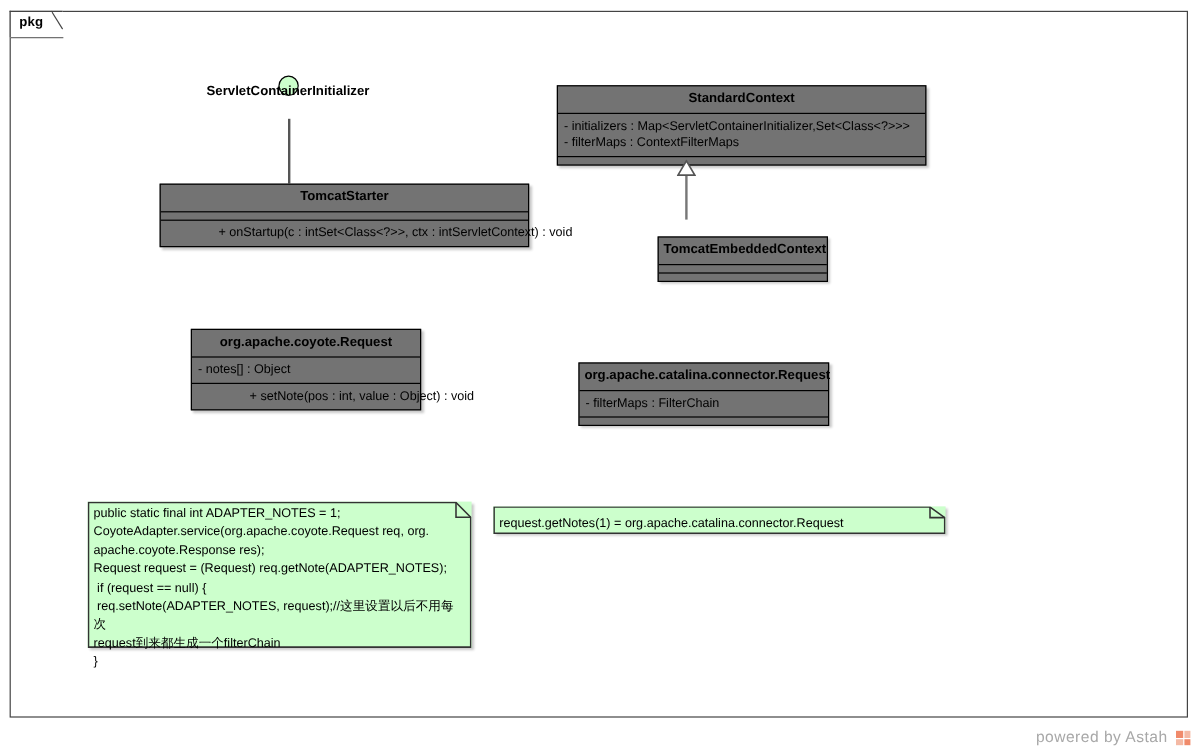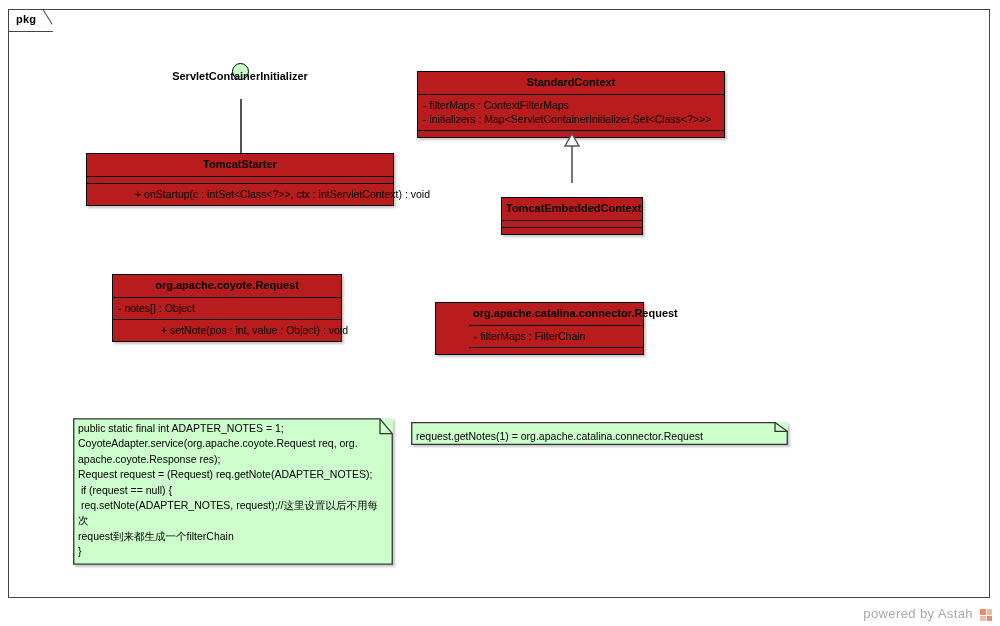--- a/index.html
+++ b/index.html
@@ -83,22 +83,23 @@
     font-weight: bold;
     color: #000000;
     letter-spacing: 0.2px;
   }
 
   
   .uml-class {
     position: absolute;
     box-sizing: border-box;
     border: 1.5px solid #000000;
-    background: #b91c1c;
+    background: #737373;
     box-shadow: 2px 2px 2px rgba(0,0,0,0.22);
+    margin-left: 47px;
   }
   .uml-name {
     text-align: center;
     font-size: 11px;
     font-weight: bold;
     color: #000000;
     padding: 4px 4px 5px 4px;
     border-bottom: 1.5px solid #000000;
     line-height: 13px;
     white-space: nowrap;
@@ -225,58 +226,58 @@
     <div class="uml-name">TomcatStarter</div>
     <div class="uml-compartment empty"></div>
     <div class="uml-compartment last">
       <div class="uml-feature">+ onStartup(c : intSet&lt;Class&lt;?&gt;&gt;, ctx : intServletContext) : void</div>
     </div>
   </div>
 
   <div class="uml-class" style="left:417px; top:71px; width:308px;">
     <div class="uml-name">StandardContext</div>
     <div class="uml-compartment">
+      <div class="uml-feature">- initializers : Map&lt;ServletContainerInitializer,Set&lt;Class&lt;?&gt;&gt;&gt;</div>
       <div class="uml-feature">- filterMaps : ContextFilterMaps</div>
-      <div class="uml-feature">- initializers : Map&lt;ServletContainerInitializer,Set&lt;Class&lt;?&gt;&gt;&gt;</div>
     </div>
     <div class="uml-compartment empty last"></div>
   </div>
 
   <div class="gen-line" style="left:571px; top:145px; height:38px;"></div>
   <div class="gen-triangle" style="left:564px; top:133px;">
     <svg width="16" height="14" viewBox="0 0 16 14">
       <polygon points="8,1 15,13 1,13" fill="#ffffff" stroke="#555555" stroke-width="1.4"></polygon>
     </svg>
   </div>
 
   <div class="uml-class" style="left:501px; top:197px; width:142px;">
     <div class="uml-name">TomcatEmbeddedContext</div>
     <div class="uml-compartment empty"></div>
     <div class="uml-compartment empty last"></div>
   </div>
 
-  <div class="uml-class" style="left:112px; top:274px; width:230px;">
+  <div class="uml-class" style="left:112px; top:274px; width:192px;">
     <div class="uml-name">org.apache.coyote.Request</div>
     <div class="uml-compartment">
       <div class="uml-feature">- notes[] : Object</div>
     </div>
     <div class="uml-compartment last">
       <div class="uml-feature">+ setNote(pos : int, value : Object) : void</div>
     </div>
   </div>
 
-  <div class="uml-class" style="left:435px; top:302px; width:209px;padding-left:33px;">
+  <div class="uml-class" style="left:435px; top:302px; width:209px;">
     <div class="uml-name">org.apache.catalina.connector.Request</div>
     <div class="uml-compartment">
       <div class="uml-feature">- filterMaps : FilterChain</div>
     </div>
     <div class="uml-compartment empty last"></div>
   </div>
 
-  <div class="note" style="left:73px; top:418px; width:320px; height:147px;">
+  <div class="note" style="left:73px; top:418px; width:320px; height:122px;">
     <svg class="note-shape" viewBox="0 0 320 122" preserveAspectRatio="none">
       <path d="M0.75,0.75 L307,0.75 L319.25,13 L319.25,121.25 L0.75,121.25 Z" fill="#ccffcc" stroke="#333333" stroke-width="1.3" vector-effect="non-scaling-stroke"></path>
       <path d="M307,0.75 L307,13 L319.25,13" fill="none" stroke="#333333" stroke-width="1.3" vector-effect="non-scaling-stroke"></path>
     </svg>
     <div class="note-text">public static final int ADAPTER_NOTES = 1;
 CoyoteAdapter.service(org.apache.coyote.Request req, org.
 apache.coyote.Response res);
 Request request = (Request) req.getNote(ADAPTER_NOTES);
  if (request == null) {
  req.setNote(ADAPTER_NOTES, request);//这里设置以后不用每次

